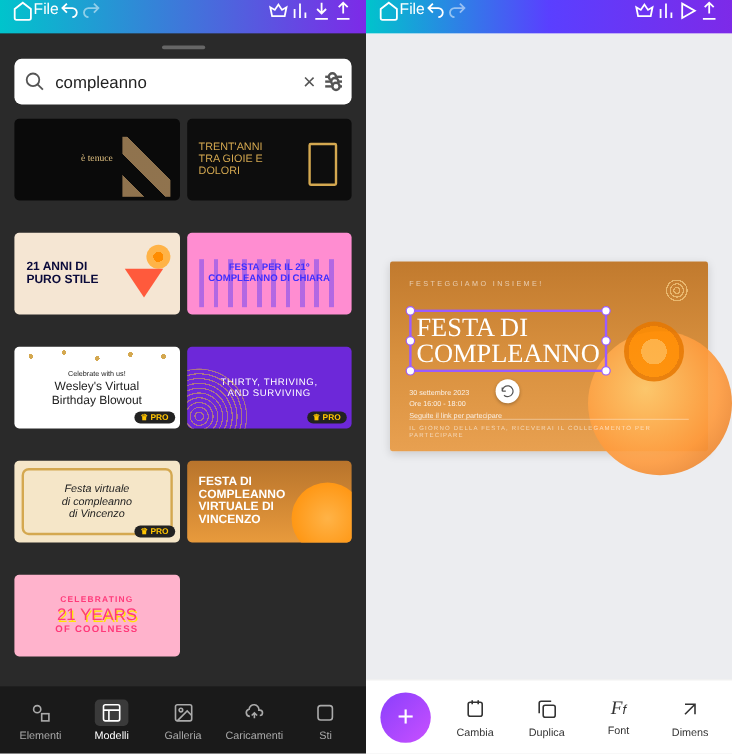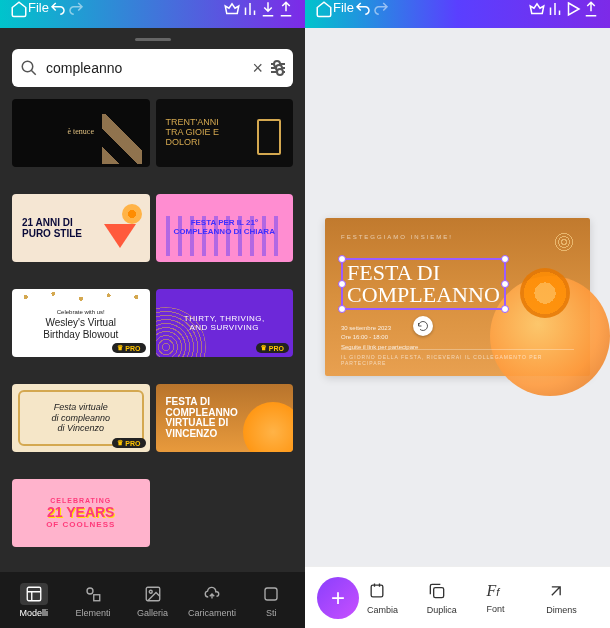--- a/index.html
+++ b/index.html
@@ -53,21 +53,21 @@
 .c7 .ring{position:absolute;left:-30px;bottom:-30px;width:80px;height:80px;border-radius:50%;background:repeating-radial-gradient(circle,transparent 0 3px,#d4a850 3px 4px);opacity:.6}
 .c7 .t{color:#fff;font-size:8px;font-family:serif;letter-spacing:.5px;text-align:center}
 .c8{background:#f5e6c8}
 .c8 .frame{position:absolute;inset:6px;border:2px solid #d4a850;border-radius:6px}
 .c8 .t{color:#222;font-size:9px;font-family:serif;font-style:italic;text-align:center;line-height:1.2;z-index:1}
 .c9{background:linear-gradient(#b8742c,#e89a3c);align-items:flex-start;padding:8px 10px}
 .c9 .t{color:#fff;font-size:10px;font-family:serif;line-height:1.05;font-weight:600}
 .c9 .orange{position:absolute;right:-10px;bottom:-10px;width:60px;height:60px;border-radius:50%;background:radial-gradient(circle,#ffb347,#ff8c00)}
 .c10{background:#ffb3cc}
 .c10 .hdr{color:#ff3a7a;font-size:7px;font-weight:700;letter-spacing:1px}
-.c10 .yr{color:#ff3a7a;font-size:14px;font-weight:700;text-shadow:1px 1px #ffe600}
+.c10 .yr{color:#ff3a7a;font-size:14px;font-weight:400;text-shadow:1px 1px #ffe600}
 .c10 .sub{color:#ff3a7a;font-size:8px;font-weight:700;letter-spacing:1px}
 .btm{height:56px;background:#1a1a1a;display:flex;align-items:center;padding:0 4px}
 .btm-item{flex:1;display:flex;flex-direction:column;align-items:center;gap:3px;cursor:pointer;color:#aaa;font-size:9px}
 .btm-item.active{color:#fff}
 .btm-item.active .bic{background:#3a3a3a;border-radius:4px}
 .bic{width:28px;height:22px;display:flex;align-items:center;justify-content:center}
 .bic svg{width:18px;height:18px;stroke:currentColor;fill:none;stroke-width:1.8}
 .canvas-area{flex:1;background:#ecedf0;display:flex;align-items:center;justify-content:center;padding:20px}
 .canvas{width:265px;height:158px;background:linear-gradient(180deg,#c17a2e 0%,#d8903e 50%,#e8a050 100%);position:relative;border-radius:2px;box-shadow:0 2px 8px rgba(0,0,0,.15);padding:16px}
 .canvas .small-top{color:rgba(255,255,255,.6);font-size:6px;letter-spacing:2px;text-transform:uppercase}
@@ -78,21 +78,21 @@
 .hd-tl{top:-5px;left:-5px}.hd-tr{top:-5px;right:-5px}.hd-bl{bottom:-5px;left:-5px}.hd-br{bottom:-5px;right:-5px}
 .hd-ml{top:50%;left:-5px;margin-top:-4px}.hd-mr{top:50%;right:-5px;margin-top:-4px}
 .rotate-btn{position:absolute;bottom:-28px;left:50%;margin-left:-10px;width:20px;height:20px;background:#fff;border-radius:50%;display:flex;align-items:center;justify-content:center;box-shadow:0 1px 3px rgba(0,0,0,.3)}
 .canvas .meta{position:absolute;left:16px;top:106px;color:rgba(255,255,255,.85);font-size:6px;line-height:1.4}
 .canvas .meta div{margin-bottom:1px}
 .canvas .foot{position:absolute;left:16px;right:16px;bottom:10px;border-top:1px solid rgba(255,255,255,.3);padding-top:4px;color:rgba(255,255,255,.6);font-size:5px;letter-spacing:1px;text-transform:uppercase}
 .canvas .drink{position:absolute;right:-20px;bottom:-20px;width:120px;height:120px;border-radius:50%;background:radial-gradient(ellipse at 40% 40%,#ffcc70,#ff9a3c 60%,#d87020);opacity:.9}
 .canvas .slice{position:absolute;right:20px;top:50px;width:50px;height:50px;border-radius:50%;background:radial-gradient(circle,#ffb347 30%,#ff8c00 30% 60%,#e67700 60%);opacity:.85}
 .btm2{height:62px;background:#fff;display:flex;align-items:center;padding:0 6px;border-top:1px solid #eee;gap:2px}
 .fab{width:42px;height:42px;border-radius:50%;background:linear-gradient(135deg,#8a3ffc,#c850ff);display:flex;align-items:center;justify-content:center;color:#fff;font-size:24px;margin:0 6px;cursor:pointer;flex-shrink:0}
-.btm2-item{flex:1;display:flex;flex-direction:column;align-items:flex-start;gap:4px;cursor:pointer;color:#333;font-size:9px;min-width:0}
+.btm2-item{flex:1;display:flex;flex-direction:column;align-items:center;gap:4px;cursor:pointer;color:#333;font-size:9px;min-width:0}
 .btm2-item svg{width:20px;height:20px;stroke:#333;fill:none;stroke-width:1.6}
 </style>
 </head>
 <body>
 
 <div class="panel left">
   <div class="header hl">
     <span class="icon">
         <svg viewBox="0 0 24 24">
           <path d="M3 10l9-7 9 7v10a2 2 0 01-2 2H5a2 2 0 01-2-2z"></path>
@@ -187,37 +187,37 @@
         <div class="t"><span>FESTA DI</span><br><span>COMPLEANNO</span><br><span>VIRTUALE DI</span><br><span>VINCENZO</span></div>
       </div>
     <div class="card c10">
         <div class="hdr">CELEBRATING</div>
         <div class="yr">21 YEARS</div>
         <div class="sub">OF COOLNESS</div>
       </div>
   </div>
 
   <div class="btm">
+    <div class="btm-item">
+        <div class="bic">
+          <svg viewBox="0 0 24 24">
+            <circle cx="8" cy="8" r="4"></circle>
+            <rect x="13" y="13" width="8" height="8"></rect>
+          </svg>
+        </div>
+        <span>Elementi</span>
+      </div>
     <div class="btm-item active">
         <div class="bic">
           <svg viewBox="0 0 24 24">
             <rect x="3" y="3" width="18" height="18" rx="2"></rect>
             <path d="M3 9h18M9 9v12"></path>
           </svg>
         </div>
         <span>Modelli</span>
-      </div>
-    <div class="btm-item">
-        <div class="bic">
-          <svg viewBox="0 0 24 24">
-            <circle cx="8" cy="8" r="4"></circle>
-            <rect x="13" y="13" width="8" height="8"></rect>
-          </svg>
-        </div>
-        <span>Elementi</span>
       </div>
     <div class="btm-item">
         <div class="bic">
           <svg viewBox="0 0 24 24">
             <rect x="3" y="3" width="18" height="18" rx="2"></rect>
             <circle cx="9" cy="9" r="2"></circle>
             <path d="M21 15l-5-5L5 21"></path>
           </svg>
         </div>
         <span>Galleria</span>

